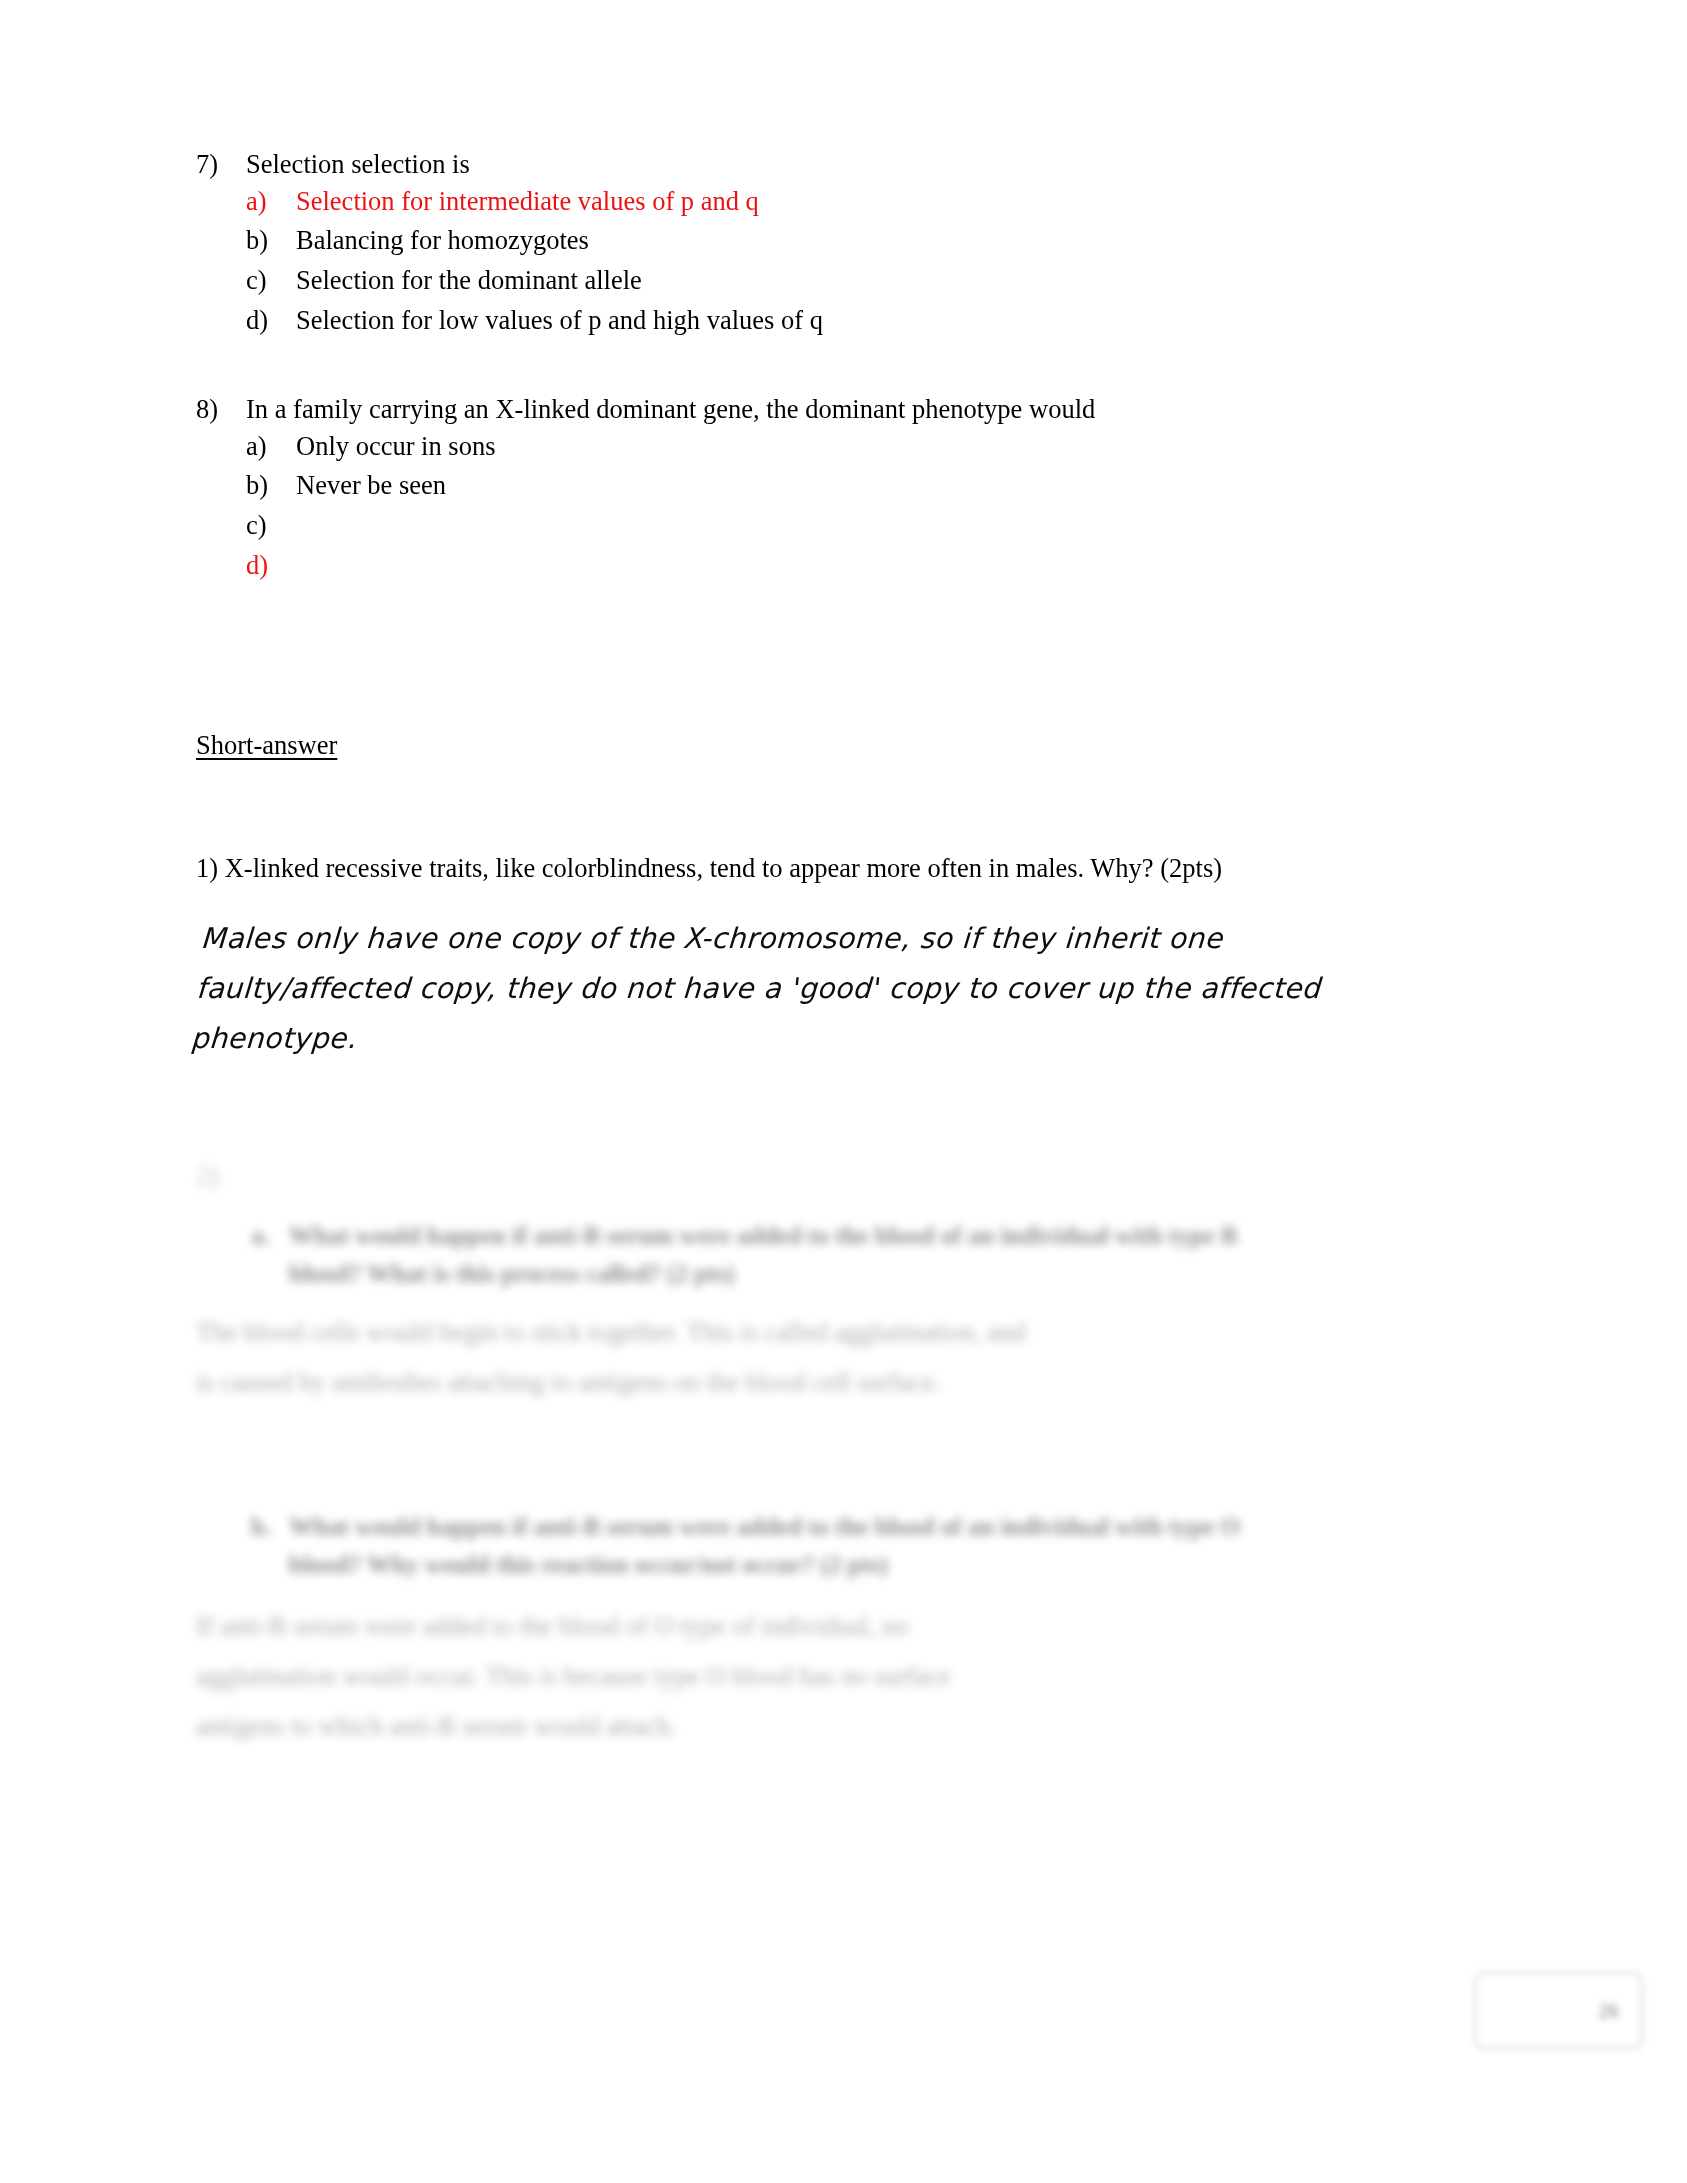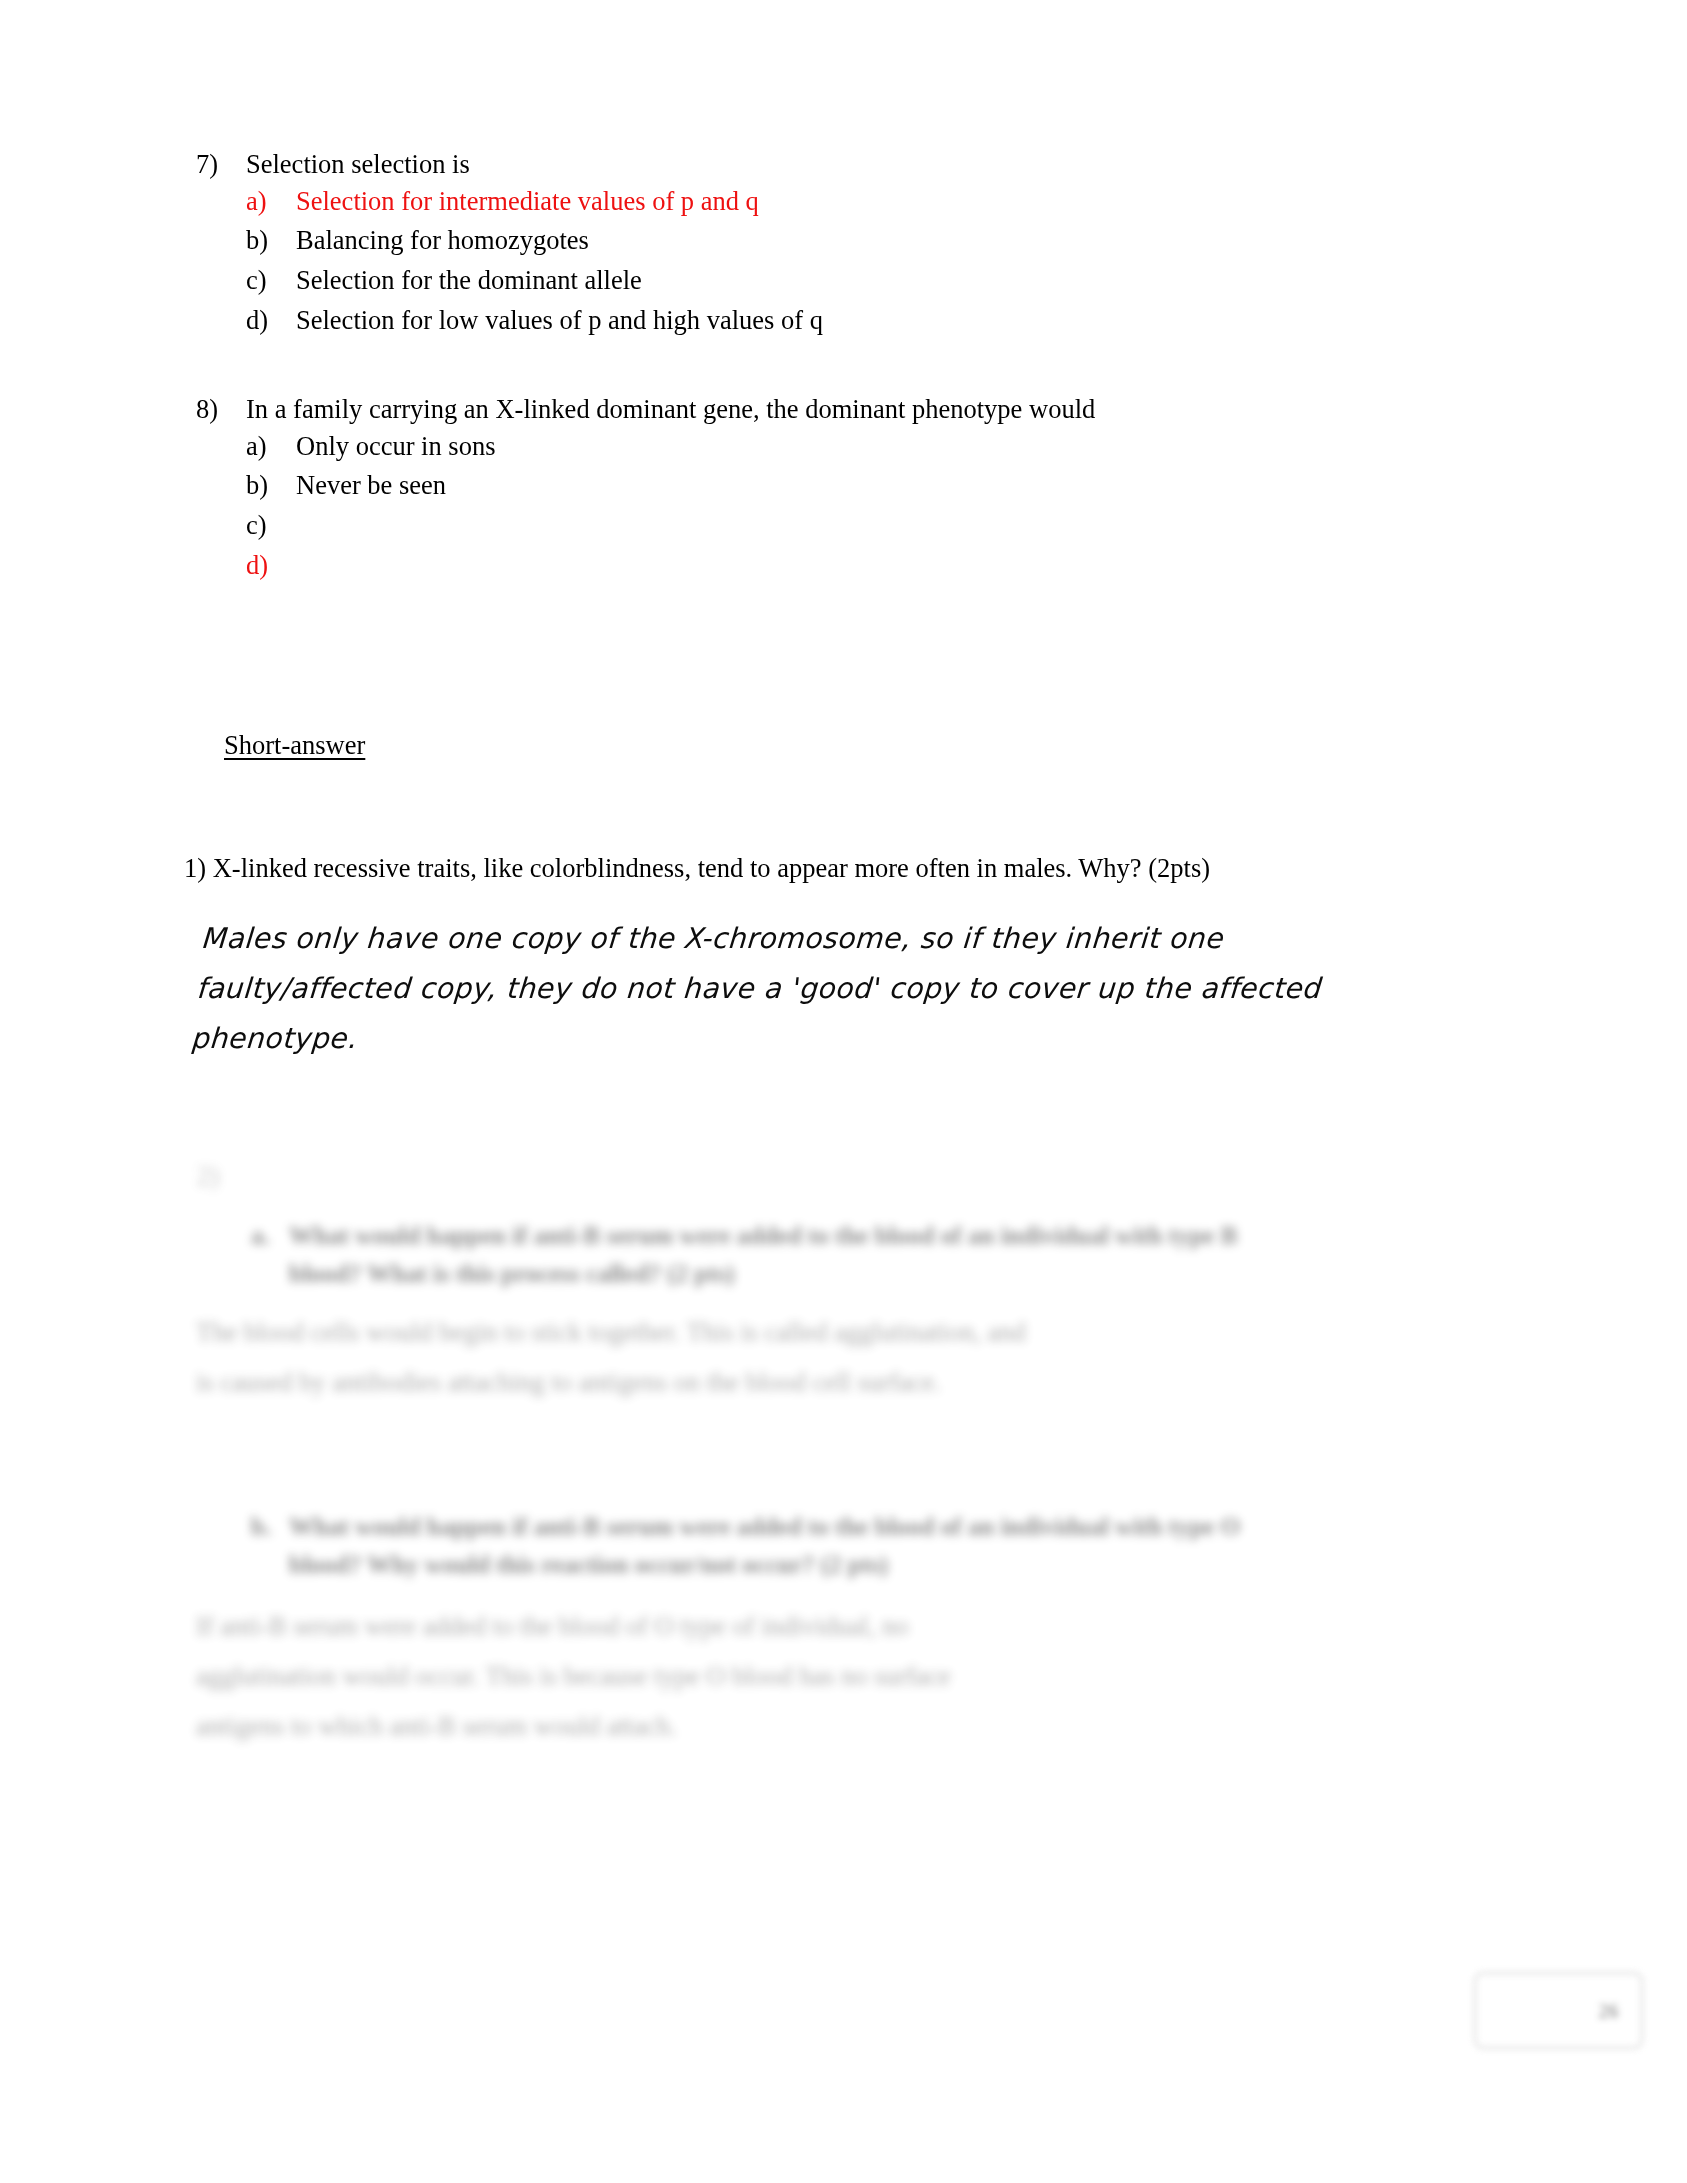--- a/index.html
+++ b/index.html
@@ -53,27 +53,26 @@
   .mc-opt.correct { color: #ee1111; }
 
   
   .section-heading {
     position: absolute;
     left: 196px;
     font-size: 26.5px;
     line-height: 1.0;
     text-decoration: underline;
     text-underline-offset: 4px;
-    margin-left: 28px;
   }
 
   
   .sa-question {
     position: absolute;
-    left: 184px;
+    left: 196px;
     font-size: 26.5px;
     line-height: 1.0;
     white-space: nowrap;
     text-align: center;
   }
 
   
   .handwriting {
     position: absolute;
     left: 198px;

